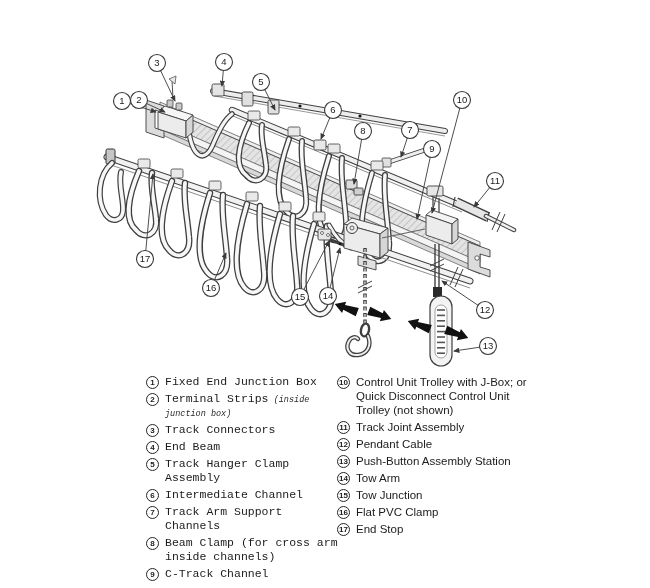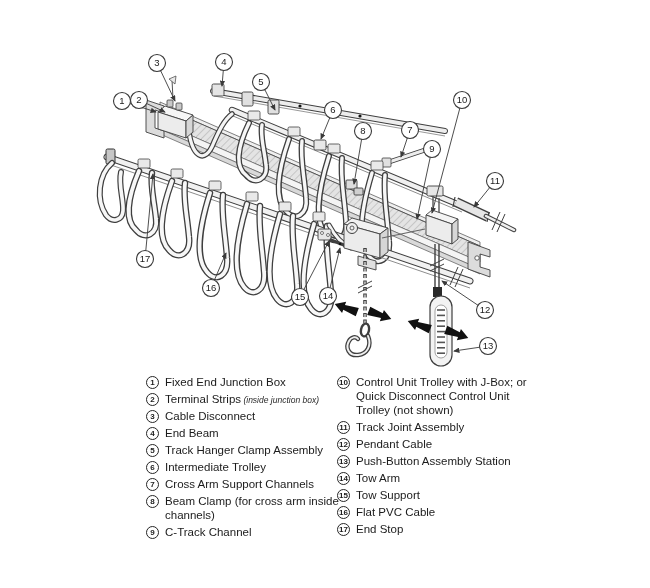--- a/index.html
+++ b/index.html
@@ -6,21 +6,21 @@
   #page{position:relative;width:650px;height:588px;background:#ffffff;overflow:hidden;
         font-family:"Liberation Sans",sans-serif;}
   #art{position:absolute;left:0;top:0;}
   .legend-col{position:absolute;}
   .lrow{display:flex;gap:6px;margin-bottom:3px;color:#1b1b1b;
         font-size:11.5px;font-weight:500;line-height:14px;}
   .lnum{flex:0 0 13px;width:13px;height:13px;border:1.2px solid #262626;border-radius:50%;
         font-size:8px;font-weight:600;line-height:12.5px;text-align:center;margin-top:.5px;
         box-sizing:border-box;}
   .ltxt{line-height:1.22;}
-  #legend-left .ltxt{width:178px;}
+  #legend-left .ltxt{width:178px;font-family:Liberation Mono, monospace;}
   #legend-right .ltxt{width:186px;}
   .lnote{font-style:italic;font-size:8.5px;color:#2a2a2a;}
   .callout-circle{fill:#ffffff;stroke:#3a3a3a;stroke-width:1.1;}
   .callout-num{font-family:"Liberation Sans",sans-serif;font-size:9.5px;fill:#1b1b1b;}
   .leader{stroke:#3a3a3a;stroke-width:.9;fill:none;}
 </style>
 </head>
 <body>
 
 <div id="page">
@@ -364,37 +364,37 @@
       <div class="lrow">
         <span class="lnum">1</span>
         <span class="ltxt">Fixed End Junction Box</span>
       </div>
       <div class="lrow">
         <span class="lnum">2</span>
         <span class="ltxt">Terminal Strips<span class="lnote"> (inside junction box)</span></span>
       </div>
       <div class="lrow">
         <span class="lnum">3</span>
-        <span class="ltxt">Cable Disconnect</span>
+        <span class="ltxt">Track Connectors</span>
       </div>
       <div class="lrow">
         <span class="lnum">4</span>
         <span class="ltxt">End Beam</span>
       </div>
       <div class="lrow">
         <span class="lnum">5</span>
         <span class="ltxt">Track Hanger Clamp Assembly</span>
       </div>
       <div class="lrow">
         <span class="lnum">6</span>
-        <span class="ltxt">Intermediate Trolley</span>
+        <span class="ltxt">Intermediate Channel</span>
       </div>
       <div class="lrow">
         <span class="lnum">7</span>
-        <span class="ltxt">Cross Arm Support Channels</span>
+        <span class="ltxt">Track Arm Support Channels</span>
       </div>
       <div class="lrow">
         <span class="lnum">8</span>
         <span class="ltxt">Beam Clamp (for cross arm inside channels)</span>
       </div>
       <div class="lrow">
         <span class="lnum">9</span>
         <span class="ltxt">C-Track Channel</span>
       </div>
     </div>
@@ -414,24 +414,24 @@
       <div class="lrow">
         <span class="lnum">13</span>
         <span class="ltxt">Push-Button Assembly Station</span>
       </div>
       <div class="lrow">
         <span class="lnum">14</span>
         <span class="ltxt">Tow Arm</span>
       </div>
       <div class="lrow">
         <span class="lnum">15</span>
-        <span class="ltxt">Tow Support</span>
+        <span class="ltxt">Tow Junction</span>
       </div>
       <div class="lrow">
         <span class="lnum">16</span>
-        <span class="ltxt">Flat PVC Cable</span>
+        <span class="ltxt">Flat PVC Clamp</span>
       </div>
       <div class="lrow">
         <span class="lnum">17</span>
         <span class="ltxt">End Stop</span>
       </div>
     </div>
 </div>
 
 </body></html>

